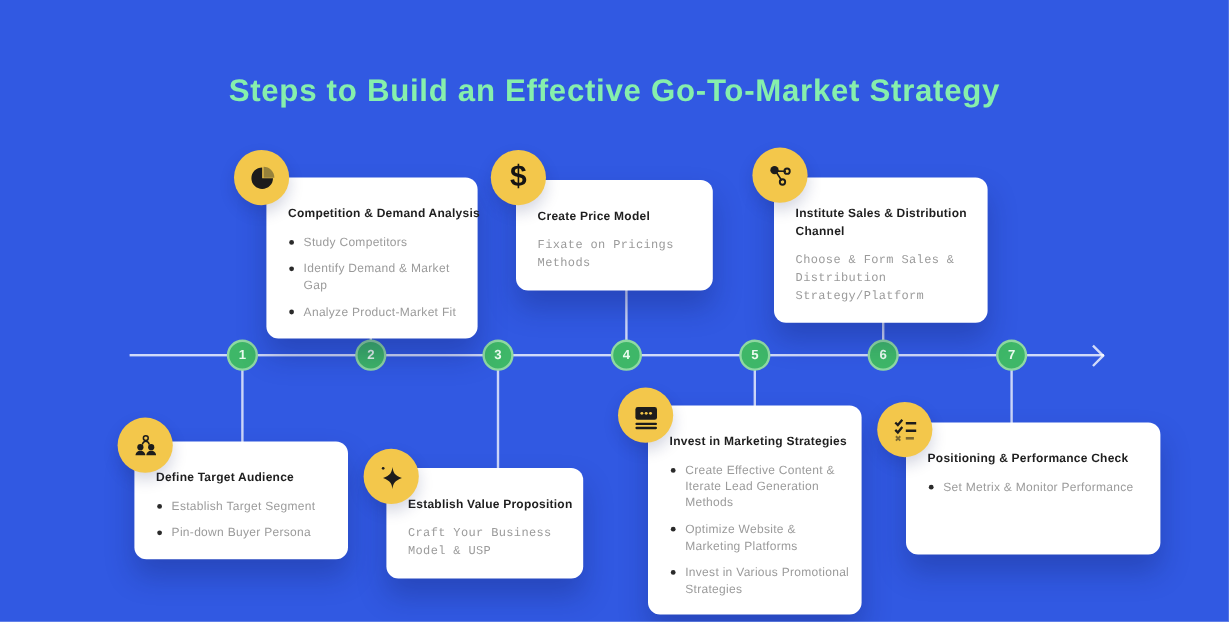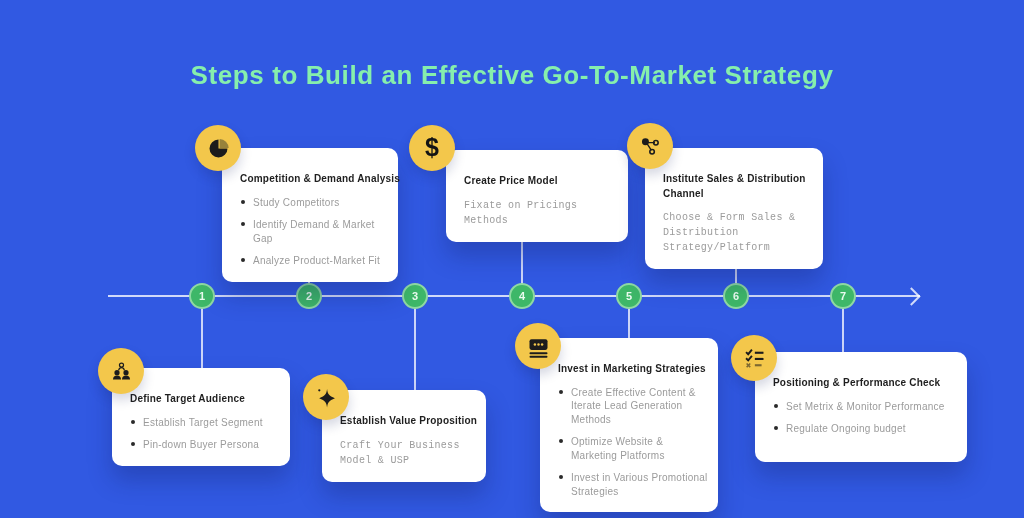--- a/index.html
+++ b/index.html
@@ -56,21 +56,21 @@
     font-size:10px; color:#9B9B9B; letter-spacing:0.25px; line-height:1.35;
   }
   .bullets li::before {
     content:""; position:absolute; left:1px; top:4px;
     width:4px; height:4px; border-radius:50%; background:#2A2A2A;
   }
   
   .card-s1 { left:112px; top:368px; width:178px; min-height:92px; }
   .card-s2 { left:222px; top:148px; width:176px; min-height:110px; }
   .card-s3 { left:322px; top:390px; width:164px; min-height:72px; }
-  .card-s4 { left:430px; top:150px; width:182px; min-height:64px;margin-left:16px; }
+  .card-s4 { left:430px; top:150px; width:164px; min-height:64px; }
   .card-s5 { left:540px; top:338px; width:178px; min-height:126px; padding-right:6px; }
   .card-s6 { left:645px; top:148px; width:178px; min-height:80px; }
   .card-s7 { left:755px; top:352px; width:212px; min-height:110px; padding-right:8px; }
   
   .badge {
     position:absolute; width:46px; height:46px; border-radius:50%;
     background:#F3C74B; display:flex; align-items:center; justify-content:center;
     z-index:4; box-shadow:0 6px 12px rgba(15,25,90,0.18);
   }
   .badge svg { width:27px; height:27px; display:block; }
@@ -150,21 +150,20 @@
 
   <div class="card card-s6">
     <h3>Institute Sales &amp; Distribution Channel</h3>
     <div class="desc">Choose &amp; Form Sales &amp; Distribution Strategy/Platform</div>
   </div>
 
   <div class="card card-s7">
     <h3 class="nowrap">Positioning &amp; Performance Check</h3>
     <ul class="bullets">
       <li>Set Metrix &amp; Monitor Performance</li>
-      <li>Regulate Ongoing budget</li>
     </ul>
   </div>
 
   <div class="badge b1">
     <svg viewBox="0 0 24 24">
       <g fill="none" stroke="#1C1C1C" stroke-width="1.1">
         <circle cx="12" cy="6.3" r="1.8"></circle>
         <path d="M9.4 11c.4-1.6 1.4-2.4 2.6-2.4s2.2.8 2.6 2.4"></path>
       </g>
       <g fill="#1C1C1C">

